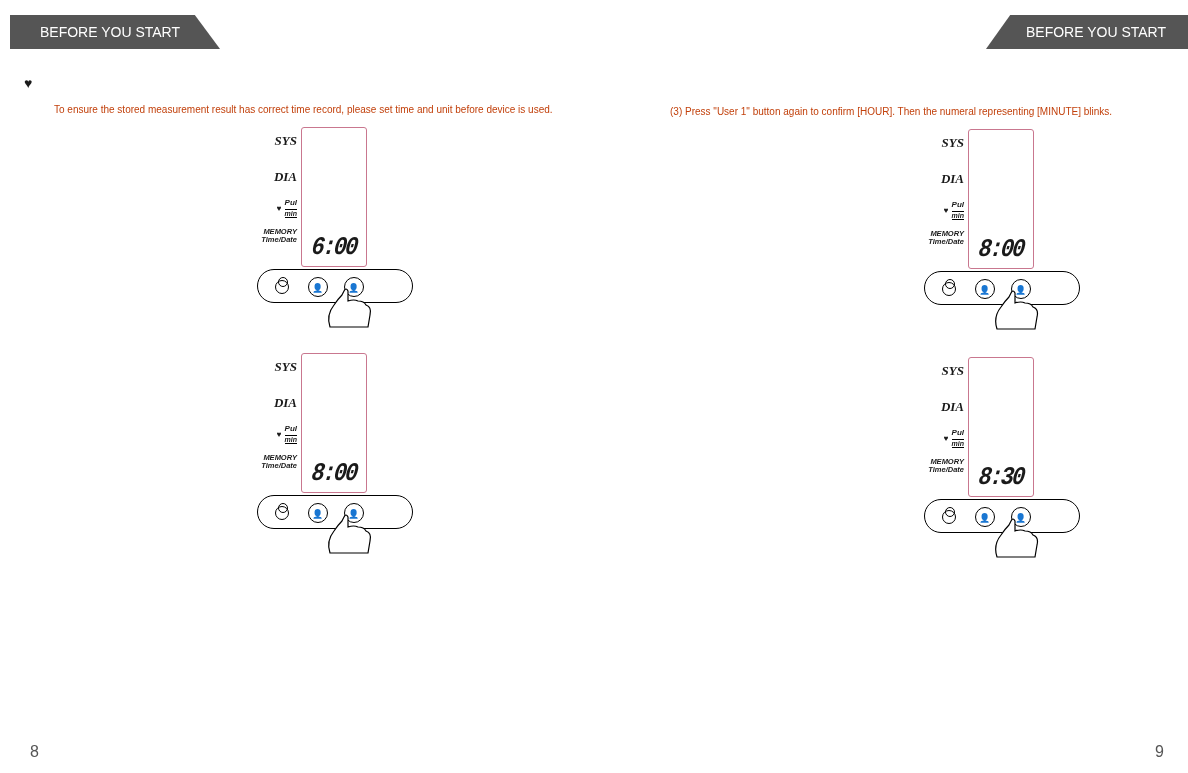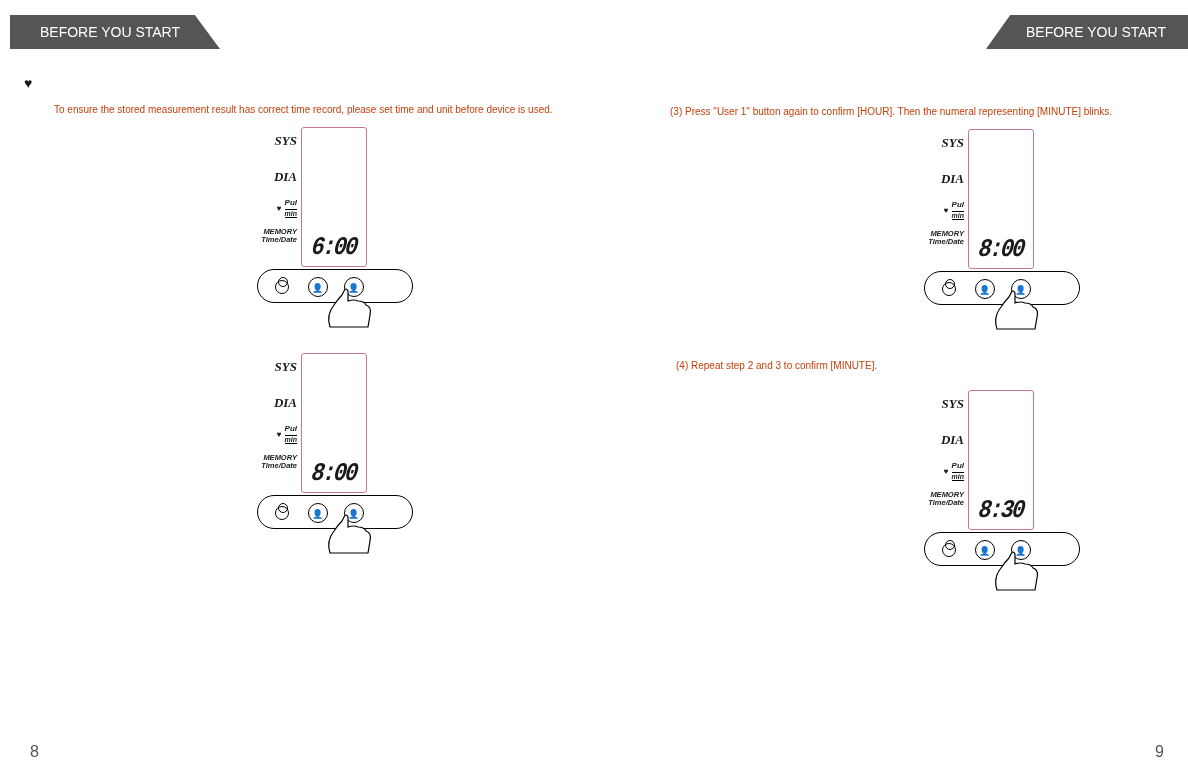--- a/index.html
+++ b/index.html
@@ -288,21 +288,20 @@
         </div>
       <div class="btn b4"></div>
     </div>
     <div class="hand">
       <svg viewBox="0 0 50 44">
           <path d="M6 40 Q2 28 10 18 Q14 12 18 8 L20 4 Q22 0 24 4 L24 14 Q30 12 34 14 Q40 14 42 18 Q48 20 46 28 L44 40 Z" fill="#fff" stroke="#000" stroke-width="1.2"></path>
         </svg>
     </div>
   </div>
 
-  <p class="para" style="margin-left:12px; margin-top:20px">(4) Repeat step 2 and 3 to confirm [MINUTE].</p>
 
   <div class="device-wrap" style="margin-top:18px">
     <div class="device-labels">
       <span class="sys">SYS</span>
       <span class="dia">DIA</span>
       <div class="pul-wrap">
         <span class="hb">♥</span>
         <span class="pul-box">
           <span class="pul">Pul</span>
           <span class="min">min</span>

